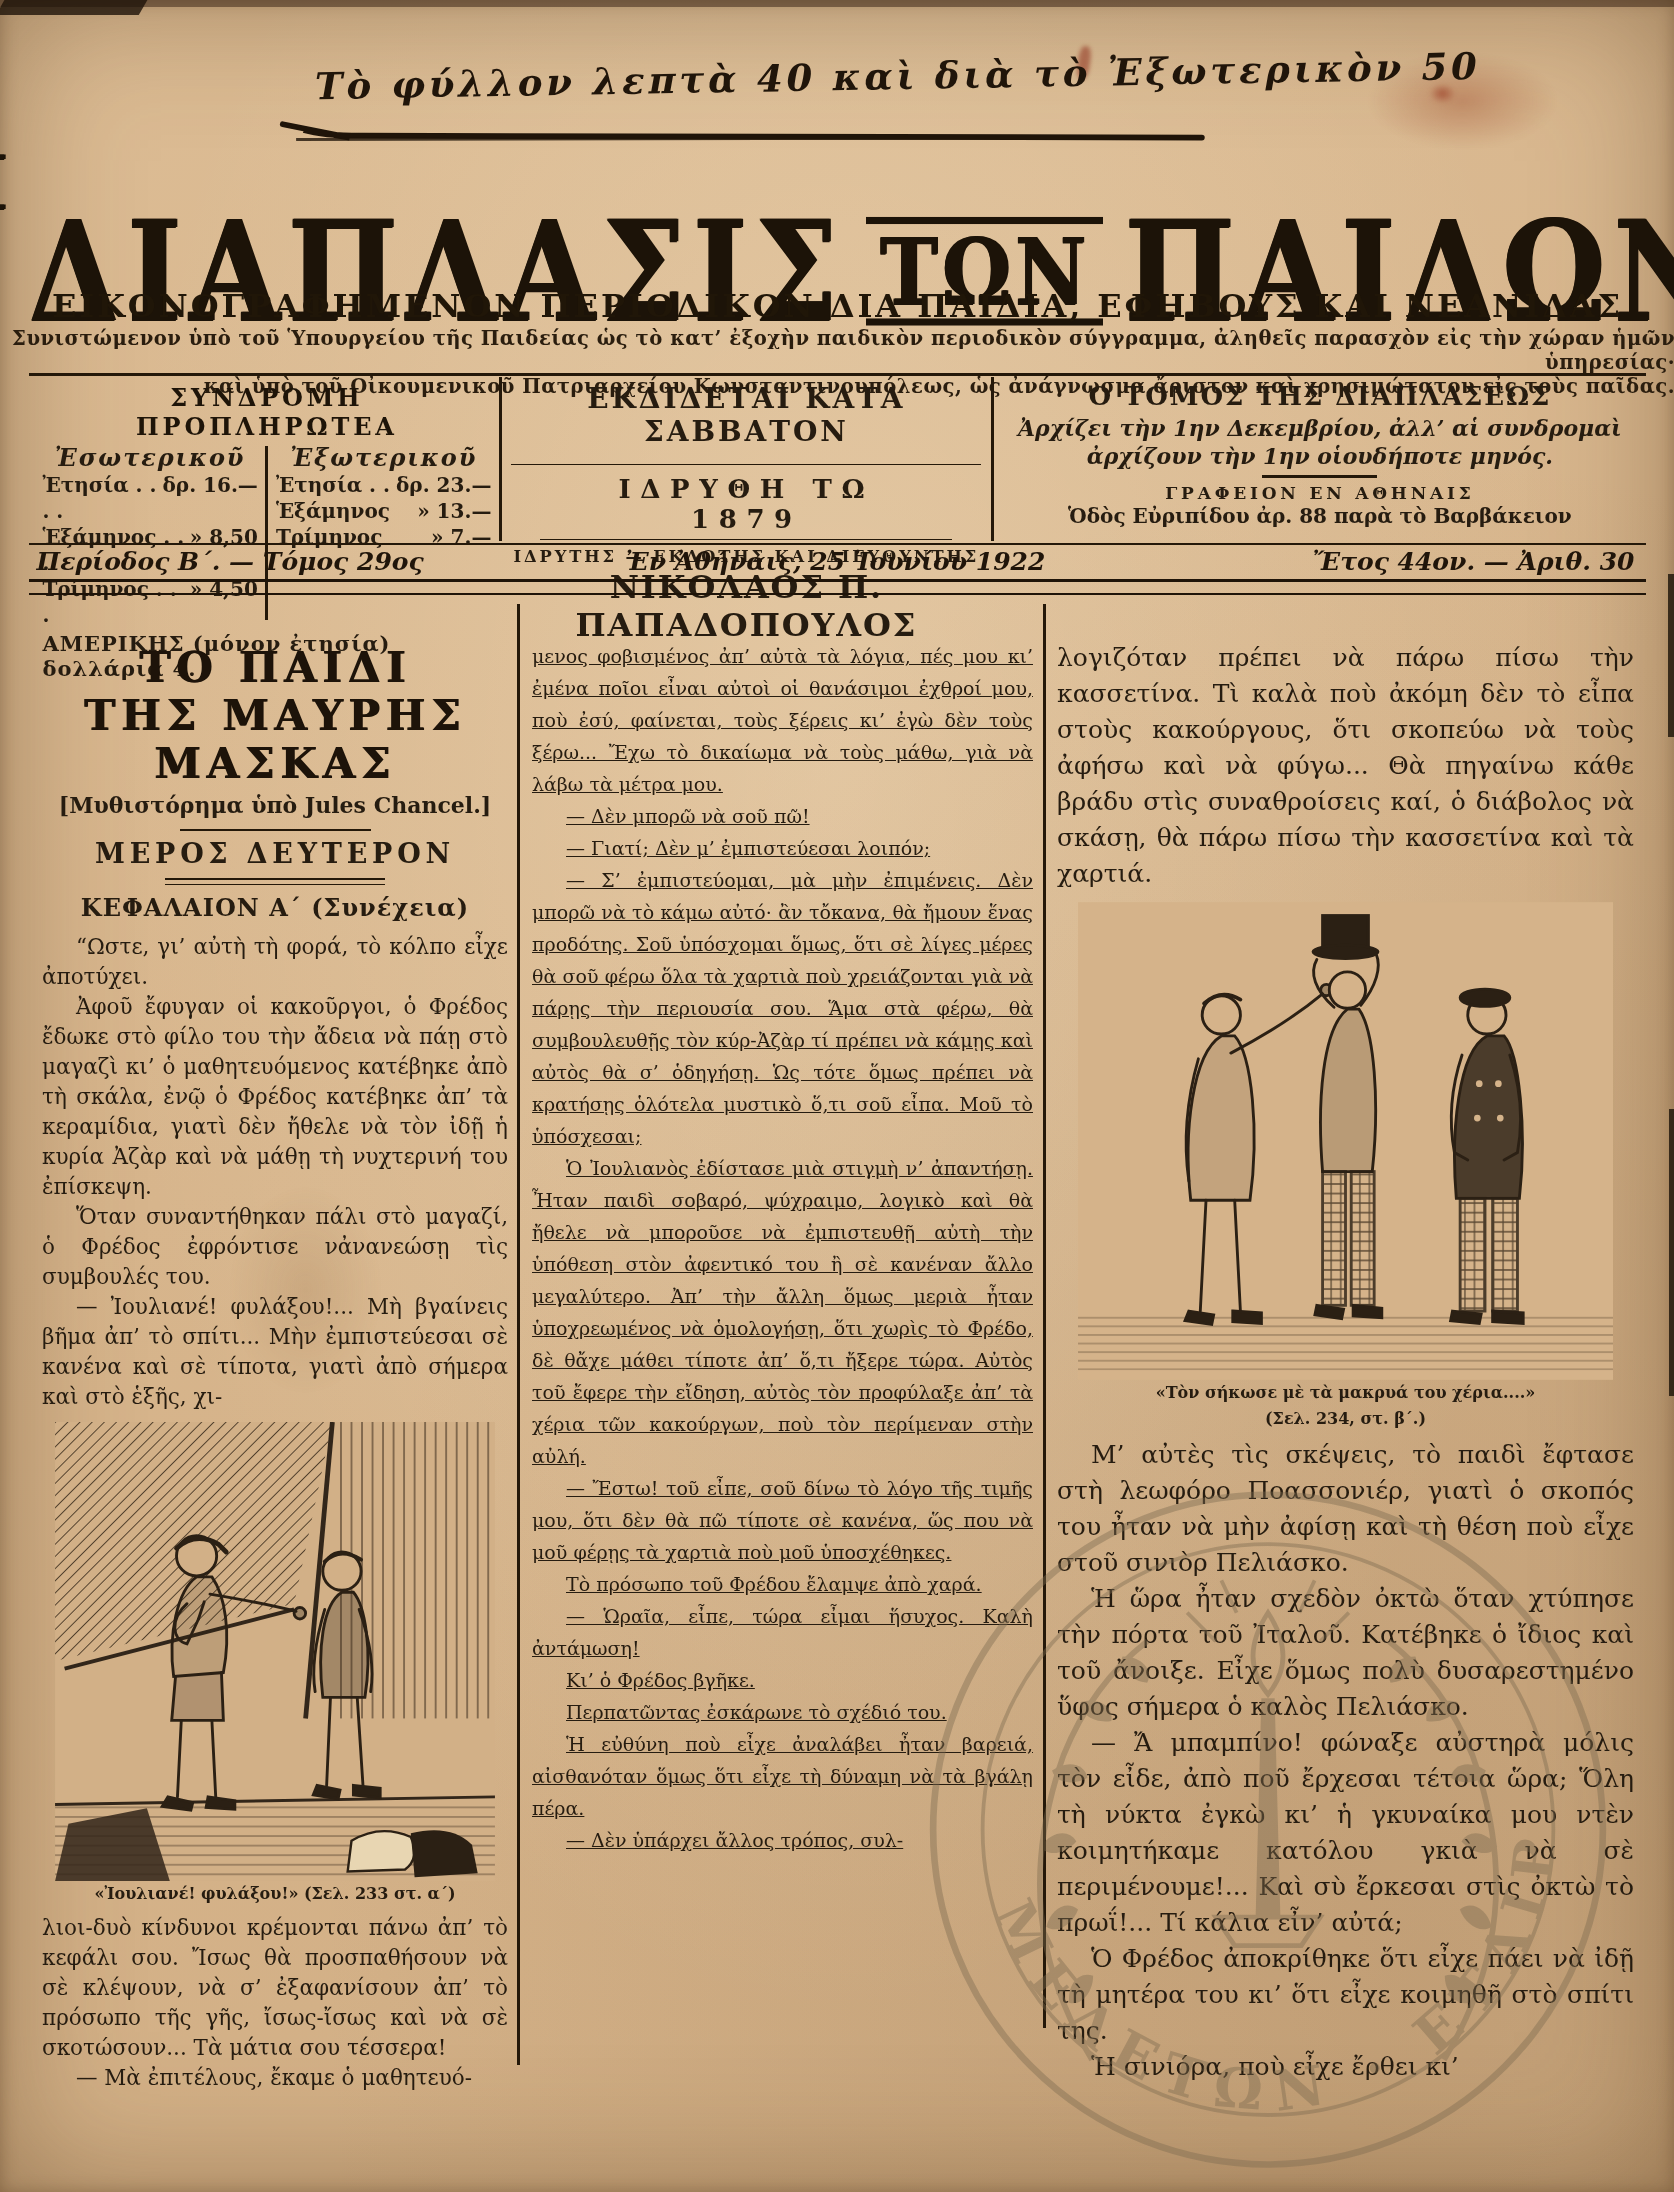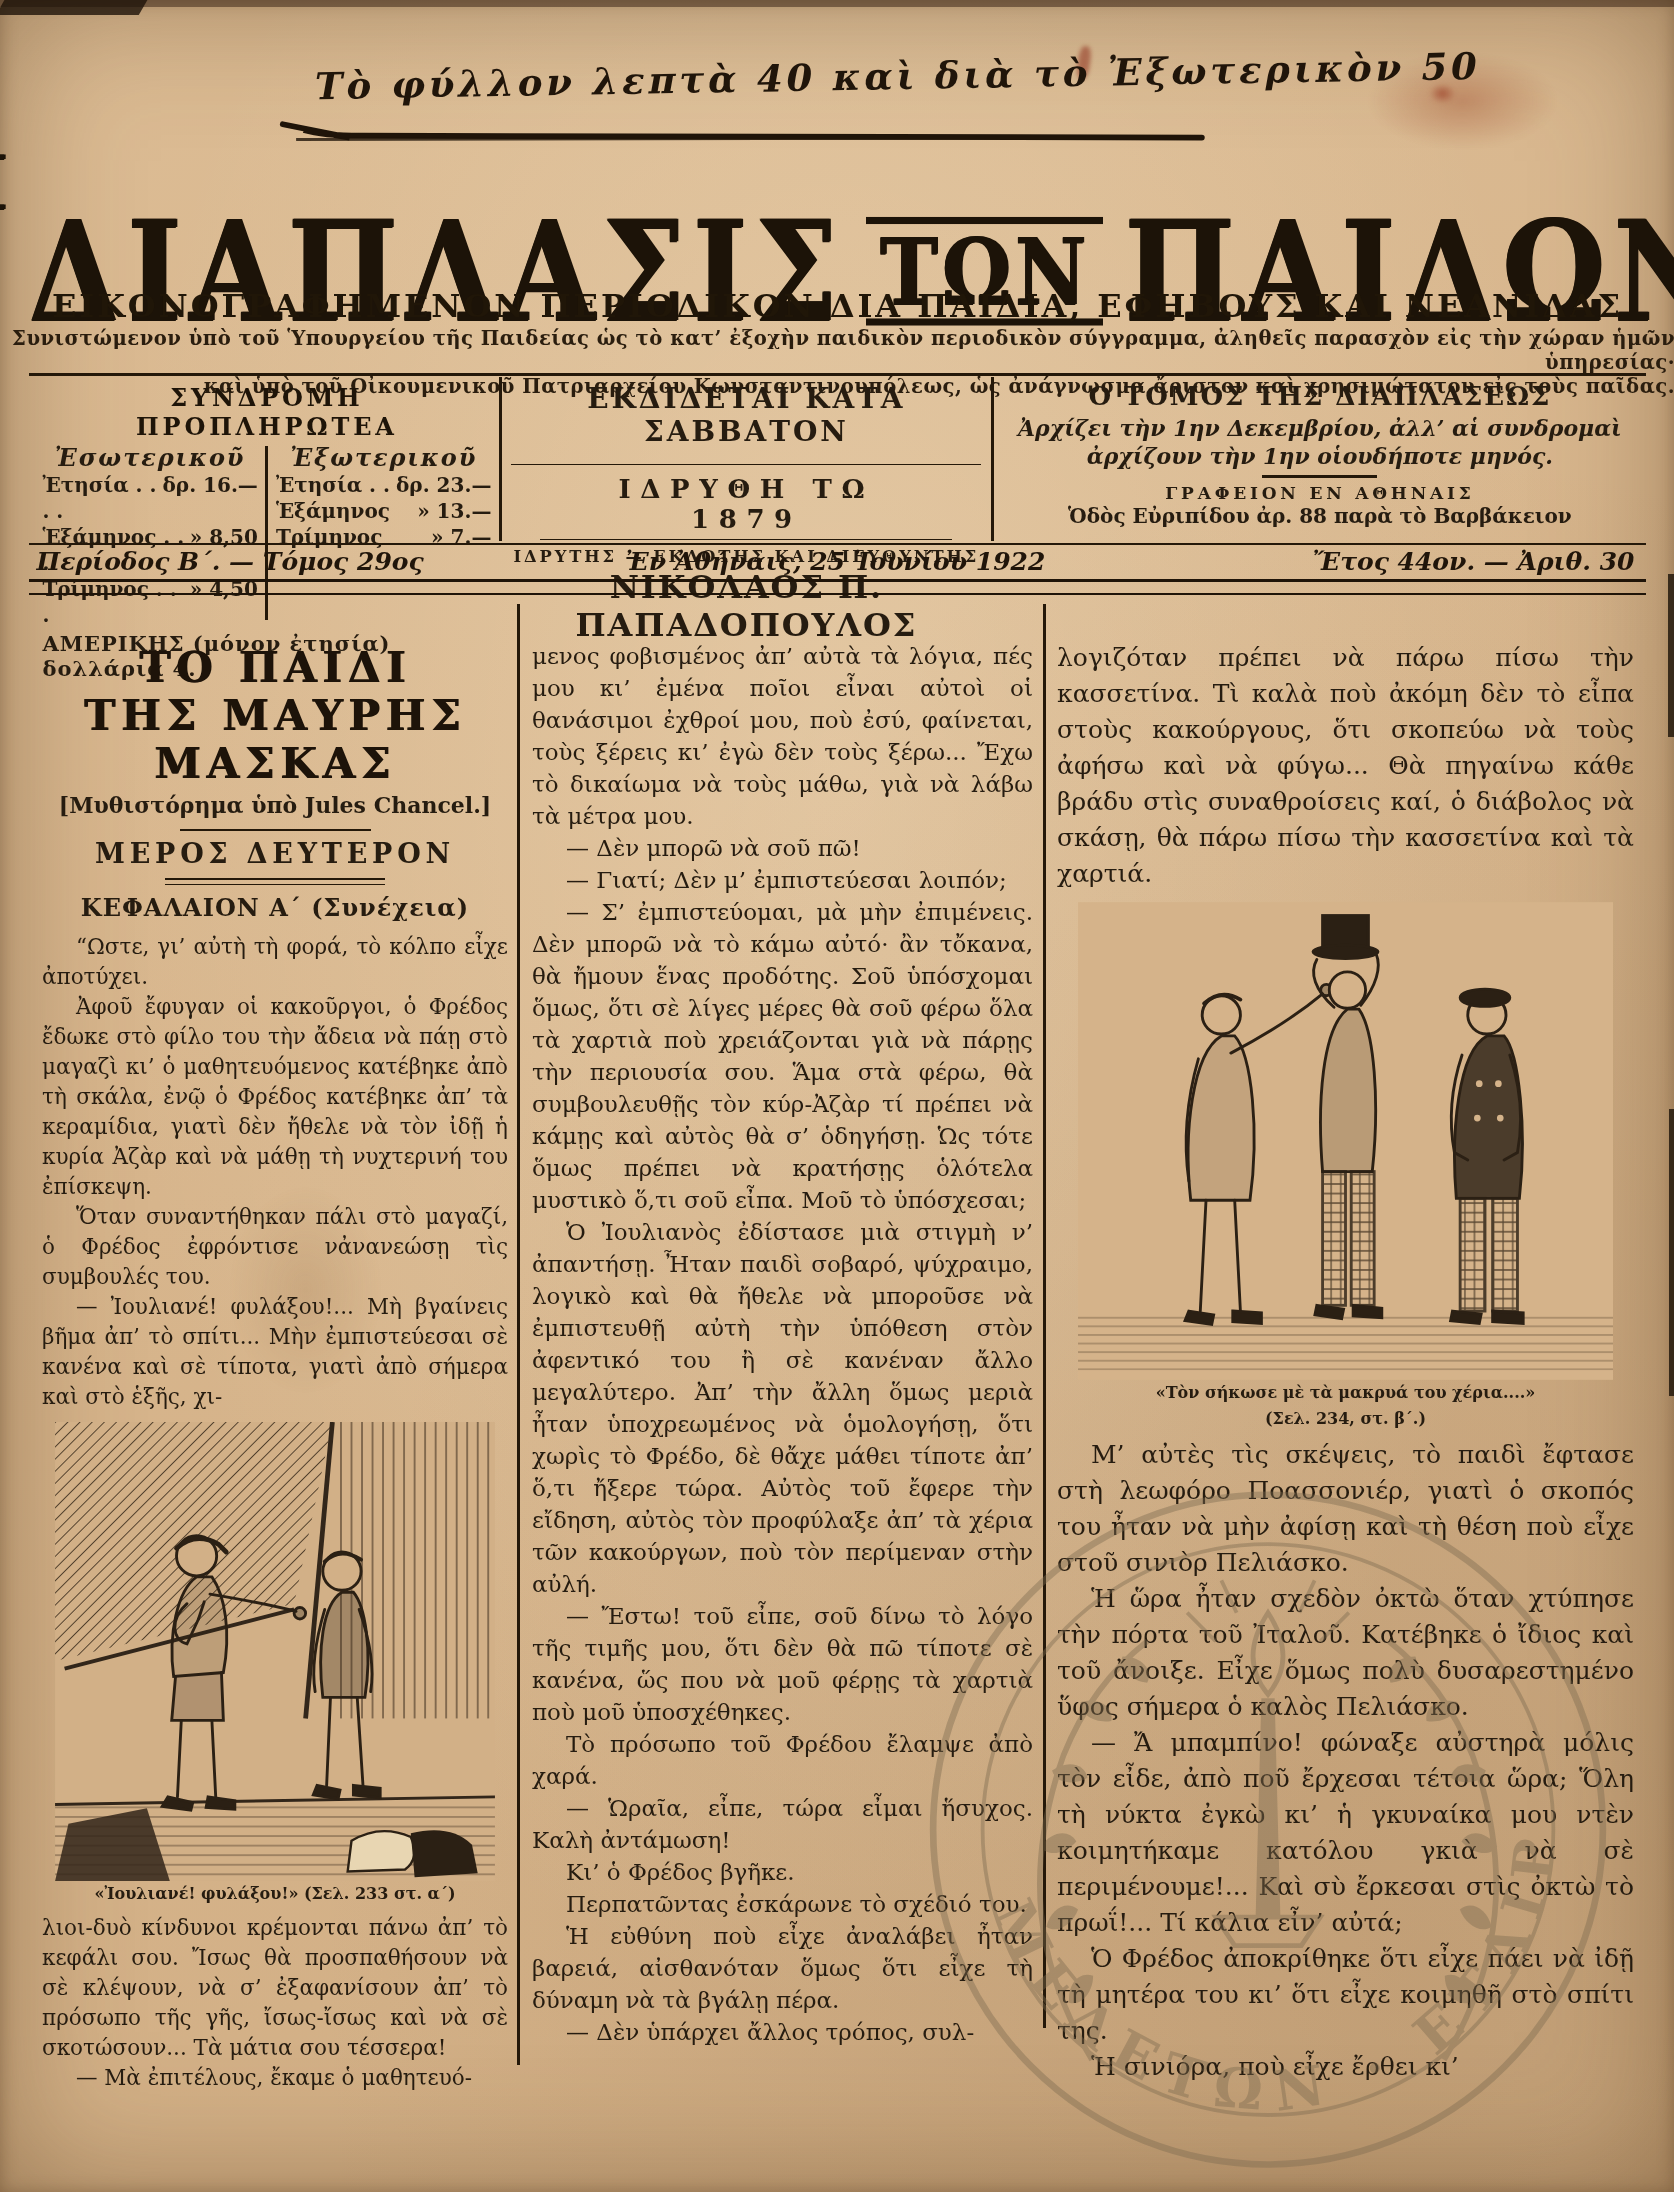--- a/index.html
+++ b/index.html
@@ -85,21 +85,21 @@
   .dateline{position:absolute;left:29px;top:547px;width:1617px;display:flex;
     font-size:25px;font-weight:bold;font-style:italic;color:#20150a;}
   .dateline .dl-l{width:478px;text-align:left;padding-left:7.6px;}
   .dateline .dl-c{flex:1;text-align:center;}
   .dateline .dl-r{width:478px;text-align:right;padding-right:11.5px;}
   
   .col{position:absolute;top:618px;text-align:justify;margin-top:22px;}
   .col p{margin:0;text-indent:34px;}
   .col p.noindent{text-indent:0;}
   .col-left{left:42px;width:466px;font-size:21.5px;line-height:30px;}
-  .col-mid{left:532px;width:501px;font-size:23px;line-height:32px;}
+  .col-mid{left:532px;width:501px;font-size:19px;line-height:32px;text-decoration:underline;}
   .col-right{left:1057px;width:577px;font-size:25px;line-height:36px;}
   .colrule{position:absolute;top:604px;width:2.9px;background:#241809;}
   .colrule.c1{left:517px;height:1461px;}
   .colrule.c2{left:1043px;height:1424px;}
   h1.art-title{margin:3.8px 0 1.9px 0;text-align:center;font-size:42px;line-height:48px;
     letter-spacing:5.7px;color:#1d1309;text-shadow:1px 0 #1d1309;}
   .byline{text-align:center;font-size:22px;font-weight:bold;margin-top:1.9px;text-indent:0;}
   .rule-short{width:191px;height:1.9px;background:#241809;margin:9.6px auto 7.6px auto;}
   .rule-short.dbl{border-bottom:1.9px solid #241809;background:none;border-top:2.9px solid #241809;height:3.8px;width:220px;}
   .part-line{text-align:center;font-size:27px;font-weight:bold;letter-spacing:4.8px;}

